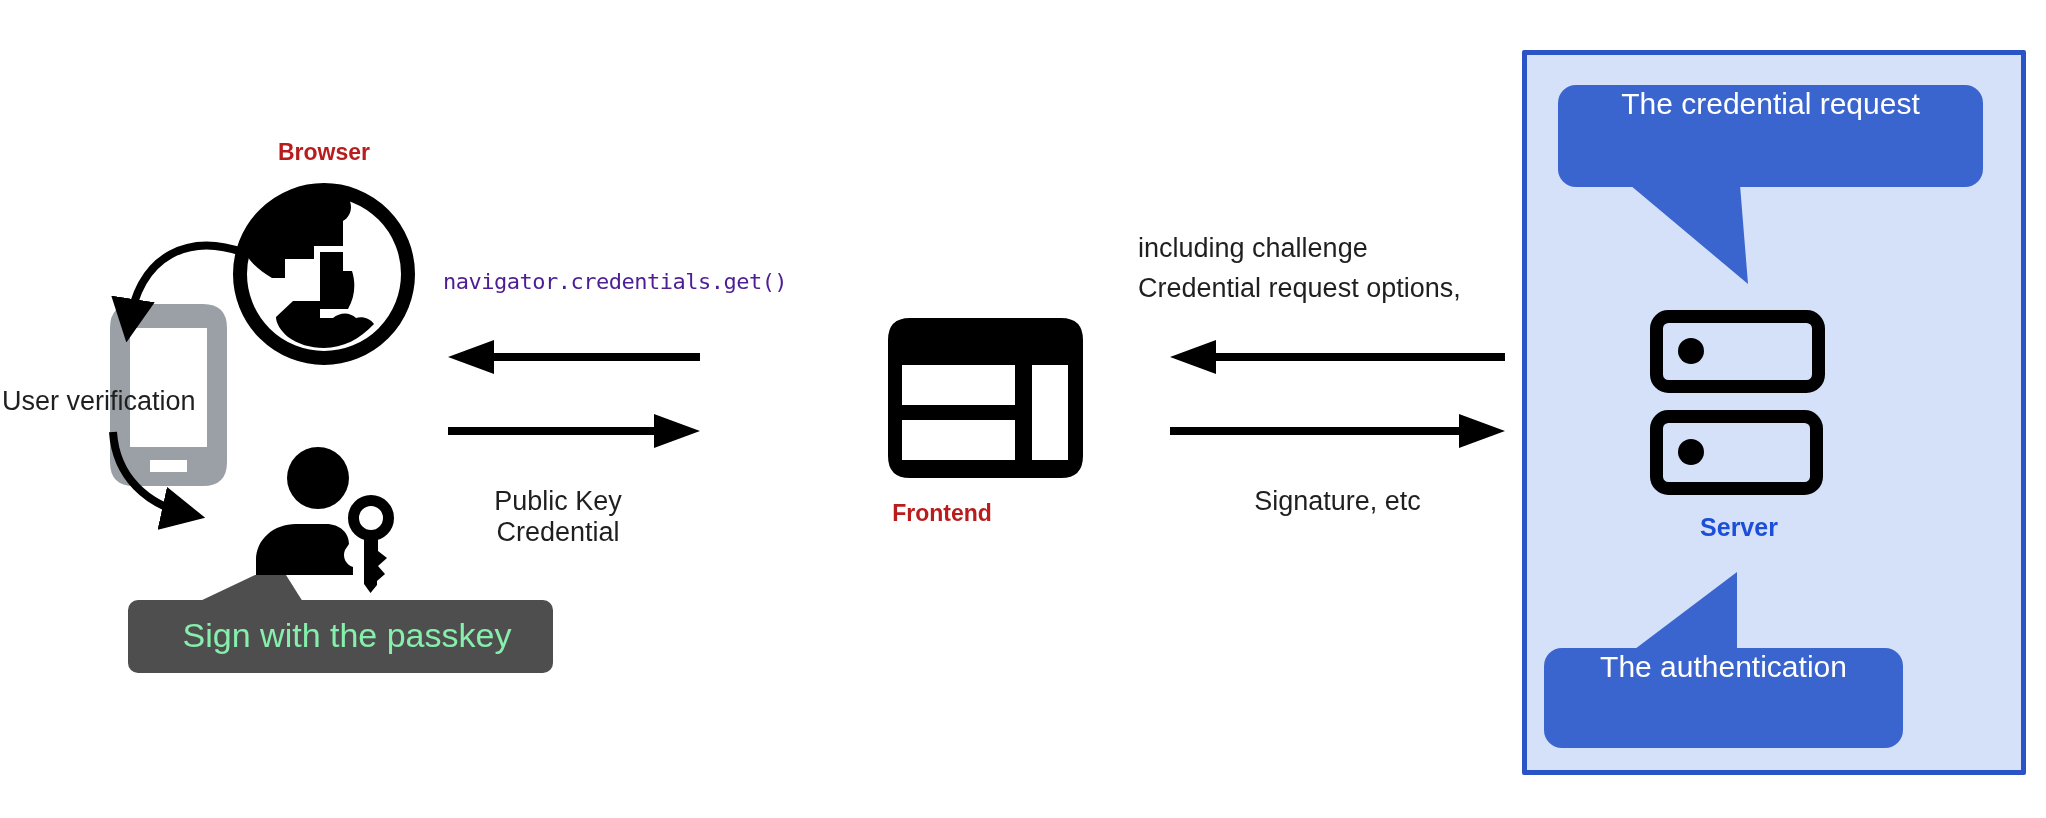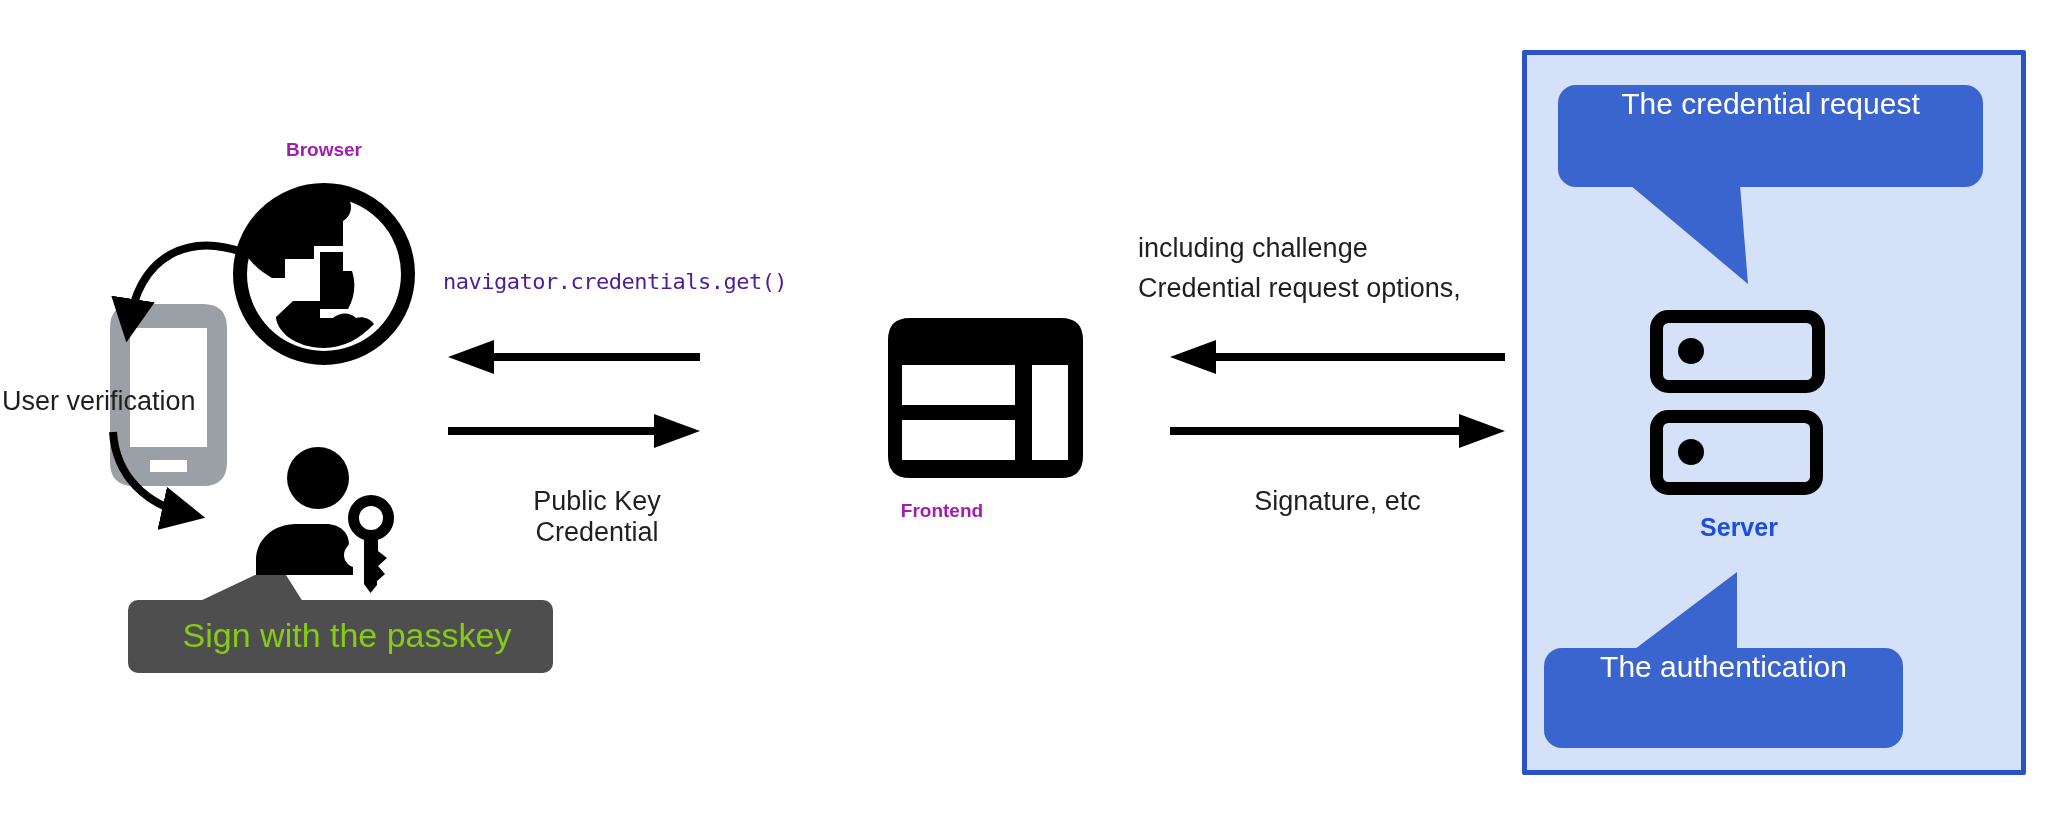--- a/index.html
+++ b/index.html
@@ -11,28 +11,28 @@
     --ink:#1F1F1F;
   }
   *{margin:0;padding:0;box-sizing:border-box;}
   html,body{background:#fff;}
   .stage{
     position:relative;width:2046px;height:818px;background:#ffffff;
     font-family:"Liberation Sans", sans-serif;color:var(--ink);overflow:hidden;
   }
   .abs{position:absolute;}
   .label{font-size:27px;color:var(--ink);}
-  .label-bold{font-size:19px;font-weight:bold;color:#a21caf;}
+  .label-bold{font-size:23px;font-weight:bold;color:#b91c1c;}
   .center{text-align:center;}
   .code{font-family:"DejaVu Sans Mono", monospace;font-size:22px;letter-spacing:-0.5px;color:#4c1d95;}
   .two-line{line-height:40px;}
   
   .dark-bubble{
     left:128px;top:600px;width:425px;height:73px;background:var(--dark-bubble);
-    border-radius:10px;color:#84cc16;font-size:34px;line-height:71px;text-align:center;padding-left:13px;
+    border-radius:10px;color:#86efac;font-size:34px;line-height:71px;text-align:center;padding-left:13px;
   }
   .dark-tail{
     left:198px;top:575px;width:105px;height:27px;background:var(--dark-bubble);
     clip-path:polygon(57px 0, 88px 0, 105px 27px, 0 27px);
   }
   
   .panel{
     left:1522px;top:50px;width:504px;height:725px;
     background:var(--panel-bg);border:5px solid var(--panel-border);border-radius:2px;
   }
@@ -112,21 +112,21 @@
       <polygon points="0,18 46,1 46,35" fill="#000"></polygon>
     </svg>
   </div>
   <div class="abs" style="left:448px;top:413px;">
     <svg width="252" height="36" viewBox="0 0 252 36">
       <line x1="0" y1="18" x2="208" y2="18" stroke="#000" stroke-width="8"></line>
       <polygon points="252,18 206,1 206,35" fill="#000"></polygon>
     </svg>
   </div>
 
-  <div class="abs label center" style="left:471px;top:486px;width:252px;text-align:center;">Public Key Credential</div>
+  <div class="abs label center" style="left:432px;top:486px;width:252px;text-align:center;">Public Key Credential</div>
 
   <div class="abs" style="left:888px;top:318px;">
     <svg width="195" height="160" viewBox="0 0 195 160">
       <path fill="#000" fill-rule="evenodd" d="M22 0 L173 0 Q195 0 195 22 L195 138 Q195 160 173 160 L22 160 Q0 160 0 138 L0 22 Q0 0 22 0 Z
         M14 47 L127 47 L127 87 L14 87 Z
         M14 102 L127 102 L127 142 L14 142 Z
         M144 47 L180 47 L180 142 L144 142 Z"></path>
     </svg>
   </div>
   <div class="abs label-bold center" style="left:842px;top:500px;width:200px;">Frontend</div>

